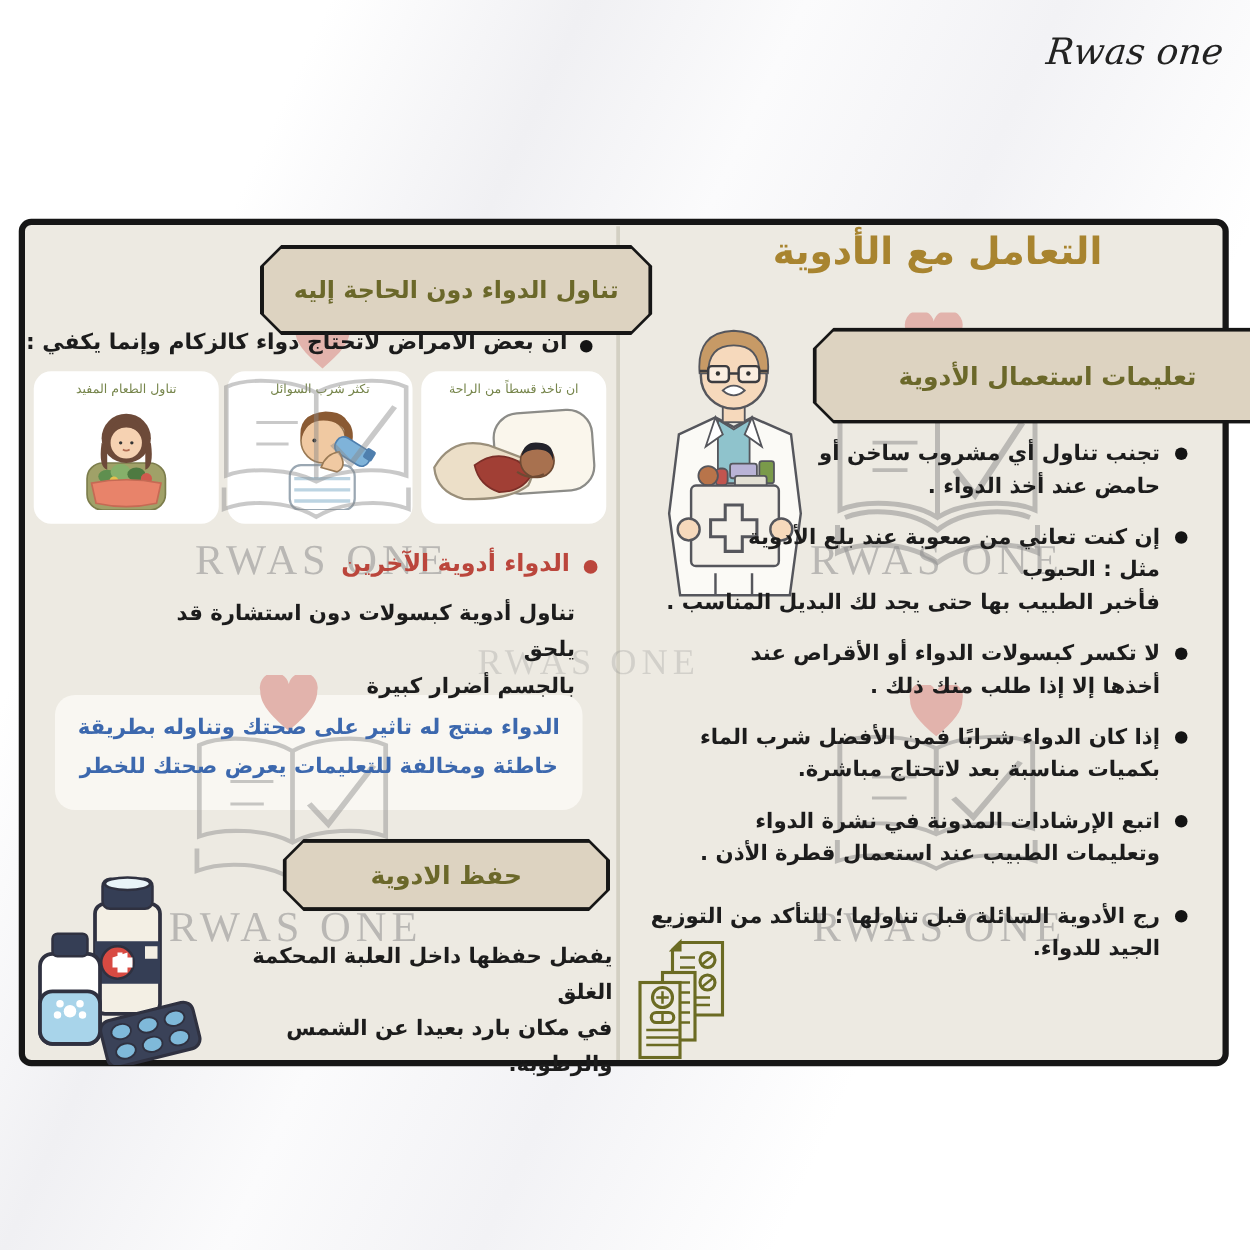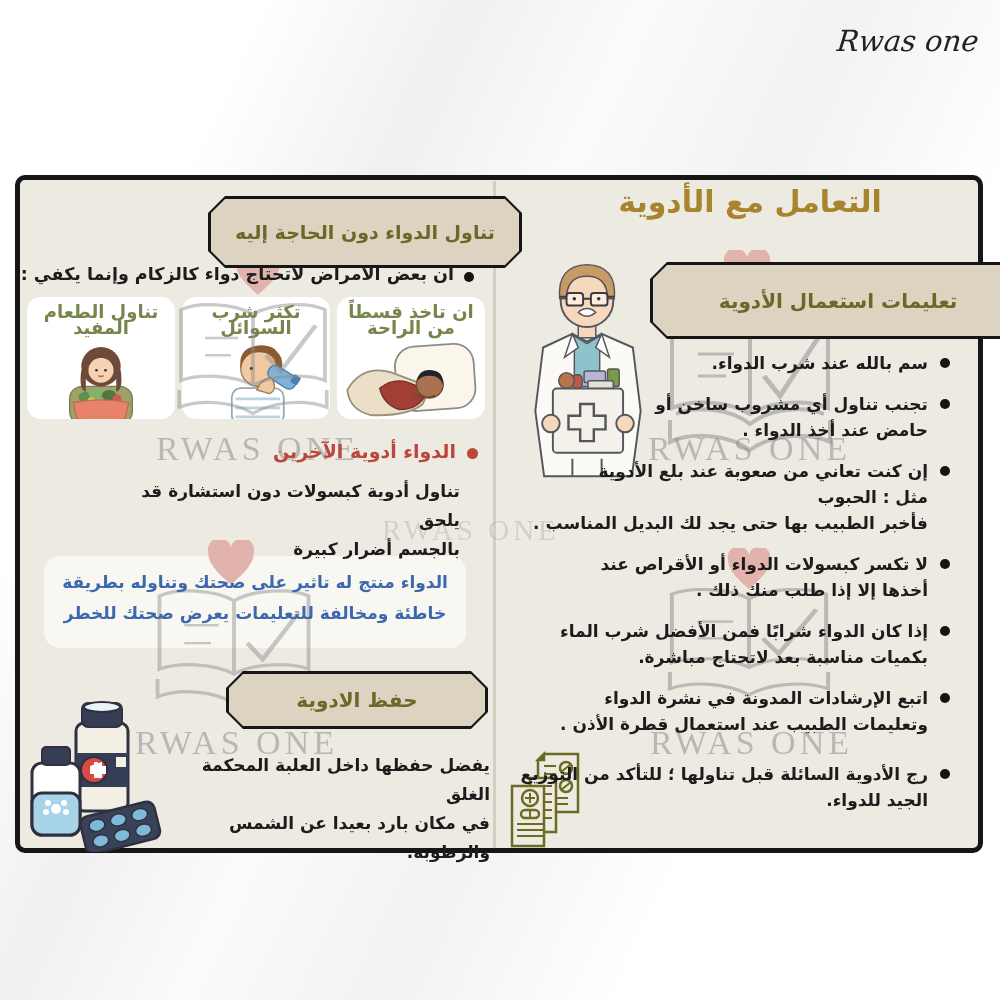--- a/index.html
+++ b/index.html
@@ -62,21 +62,21 @@
   .intro-bullet::before{
     content:""; position:absolute; right:10px; top:8px; width:10px; height:10px;
     border-radius:50%; background:#141414;
   }
 
   .cards{left:27px; top:297px; width:458px; height:122px; display:flex; gap:7px; direction:rtl; z-index:10;}
   .card{
     flex:1; background:#ffffff; border-radius:14px; text-align:center;
     padding:7px 4px 2px; box-sizing:border-box; overflow:hidden;
   }
-  .card .cap{font-size:18px; font-weight:700; color:#76854b; direction:rtl; line-height:16px;}
+  .card .cap{font-size:10px; font-weight:400; color:#76854b; direction:rtl; line-height:16px;}
   .card svg{display:block; margin:2px auto 0;}
 
   .others-heading{
     left:220px; top:440px; width:262px; z-index:30; direction:rtl; text-align:right;
     font-size:19px; font-weight:700; color:#bb463c; padding-right:26px; box-sizing:border-box;
     position:absolute;
   }
   .others-heading::before{
     content:""; position:absolute; right:4px; top:8px; width:11px; height:11px;
     border-radius:50%; background:#bb463c;
@@ -199,21 +199,20 @@
     <path d="M60,232 L60,214 M90,232 L90,214" stroke="#55565c" stroke-width="2"></path>
   </svg>
 
   <div class="abs badge" style="left:650px;top:262px;width:376px;height:77px;">
     <div class="outer">
         <div class="inner" style="font-size:20px;">تعليمات استعمال الأدوية</div>
       </div>
   </div>
 
   <ul class="abs bullets">
-    <li>سم بالله عند شرب الدواء.</li>
     <li>تجنب تناول أي مشروب ساخن أو
 حامض عند أخذ الدواء .</li>
     <li>إن كنت تعاني من صعوبة عند بلع الأدوية
 مثل : الحبوب
 فأخبر الطبيب بها حتى يجد لك البديل المناسب .</li>
     <li>لا تكسر كبسولات الدواء أو الأقراص عند
 أخذها إلا إذا طلب منك ذلك .</li>
     <li>إذا كان الدواء شرابًا فمن الأفضل شرب الماء
 بكميات مناسبة بعد لاتحتاج مباشرة.</li>
     <li>اتبع  الإرشادات المدونة في نشرة الدواء

